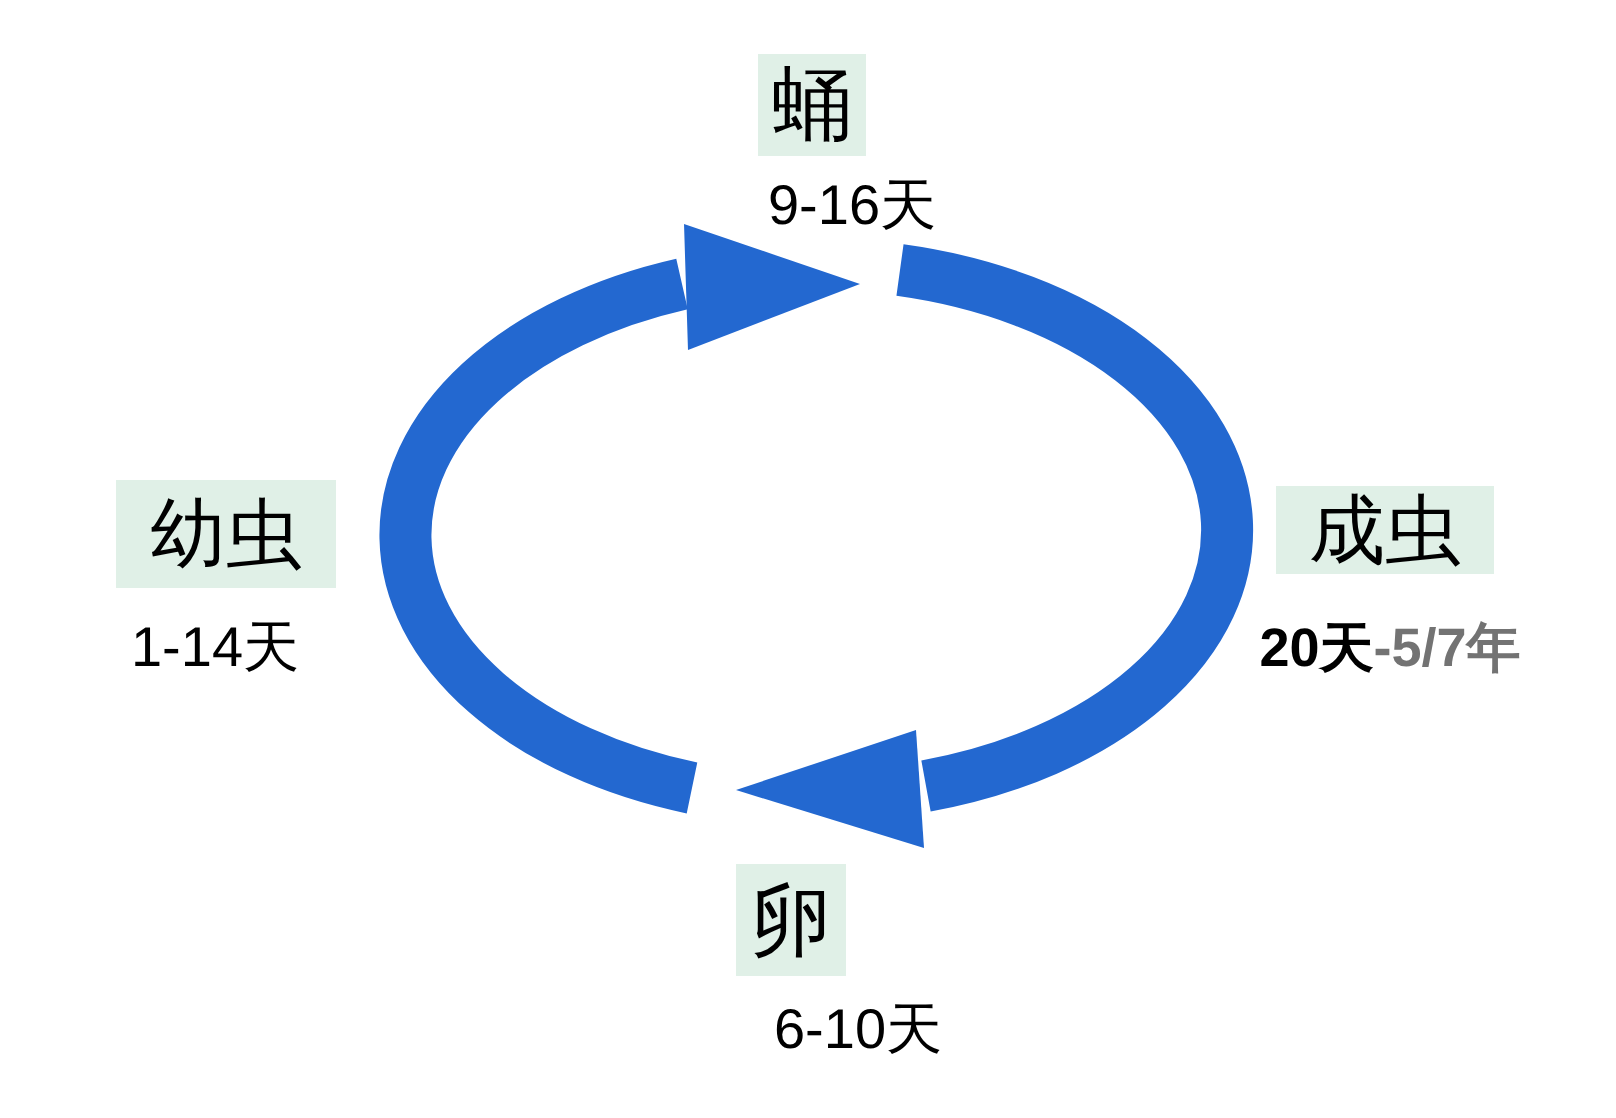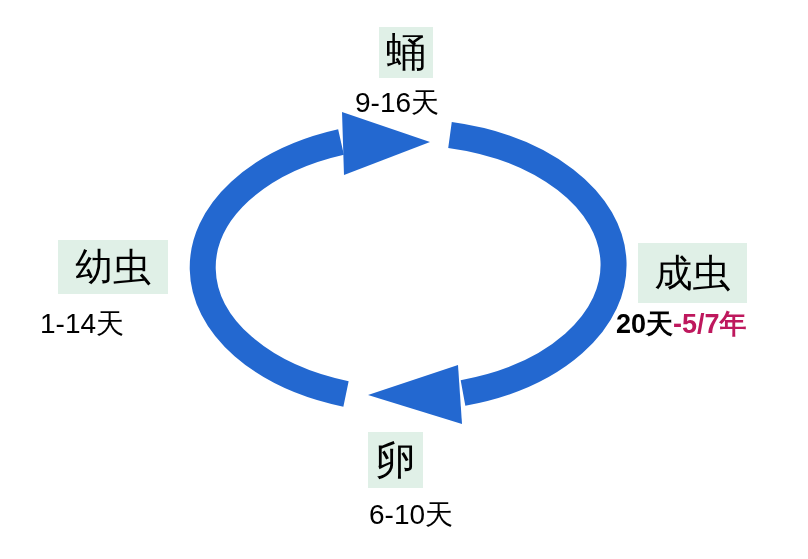--- a/index.html
+++ b/index.html
@@ -29,31 +29,31 @@
     align-items: center;
     justify-content: center;
     color: #000000;
     white-space: nowrap;
   }
   .stage-box.single { font-size: 40px; }
   .stage-box.double { font-size: 38px; }
   .duration {
     position: absolute;
     color: #000000;
-    text-align: left;
+    text-align: center;
     white-space: nowrap;
   }
   .duration-regular { font-size: 28px; }
   .duration-bold { font-size: 27px; font-weight: bold; }
-  .red-part { color: #be185d; }
+  .red-part { color: #737373; }
 
   
   .stage-pupa  { left: 379px; top: 27px;  width: 54px;  height: 51px; }
   .dur-pupa    { left: 355px; top: 84px;  width: 142px; }
-  .stage-adult { left: 638px; top: 243px; width: 109px; height: 60px; }
+  .stage-adult { left: 638px; top: 243px; width: 109px; height: 44px; }
   .dur-adult   { left: 616px; top: 306px; width: 158px; }
   .stage-egg   { left: 368px; top: 432px; width: 55px;  height: 56px; }
   .dur-egg     { left: 369px; top: 496px; width: 120px; }
   .stage-larva { left: 58px;  top: 240px; width: 110px;  height: 54px; }
   .dur-larva   { left: 40px;  top: 305px; width: 135px; }
 </style>
 </head>
 <body>
 
 <div class="canvas">

